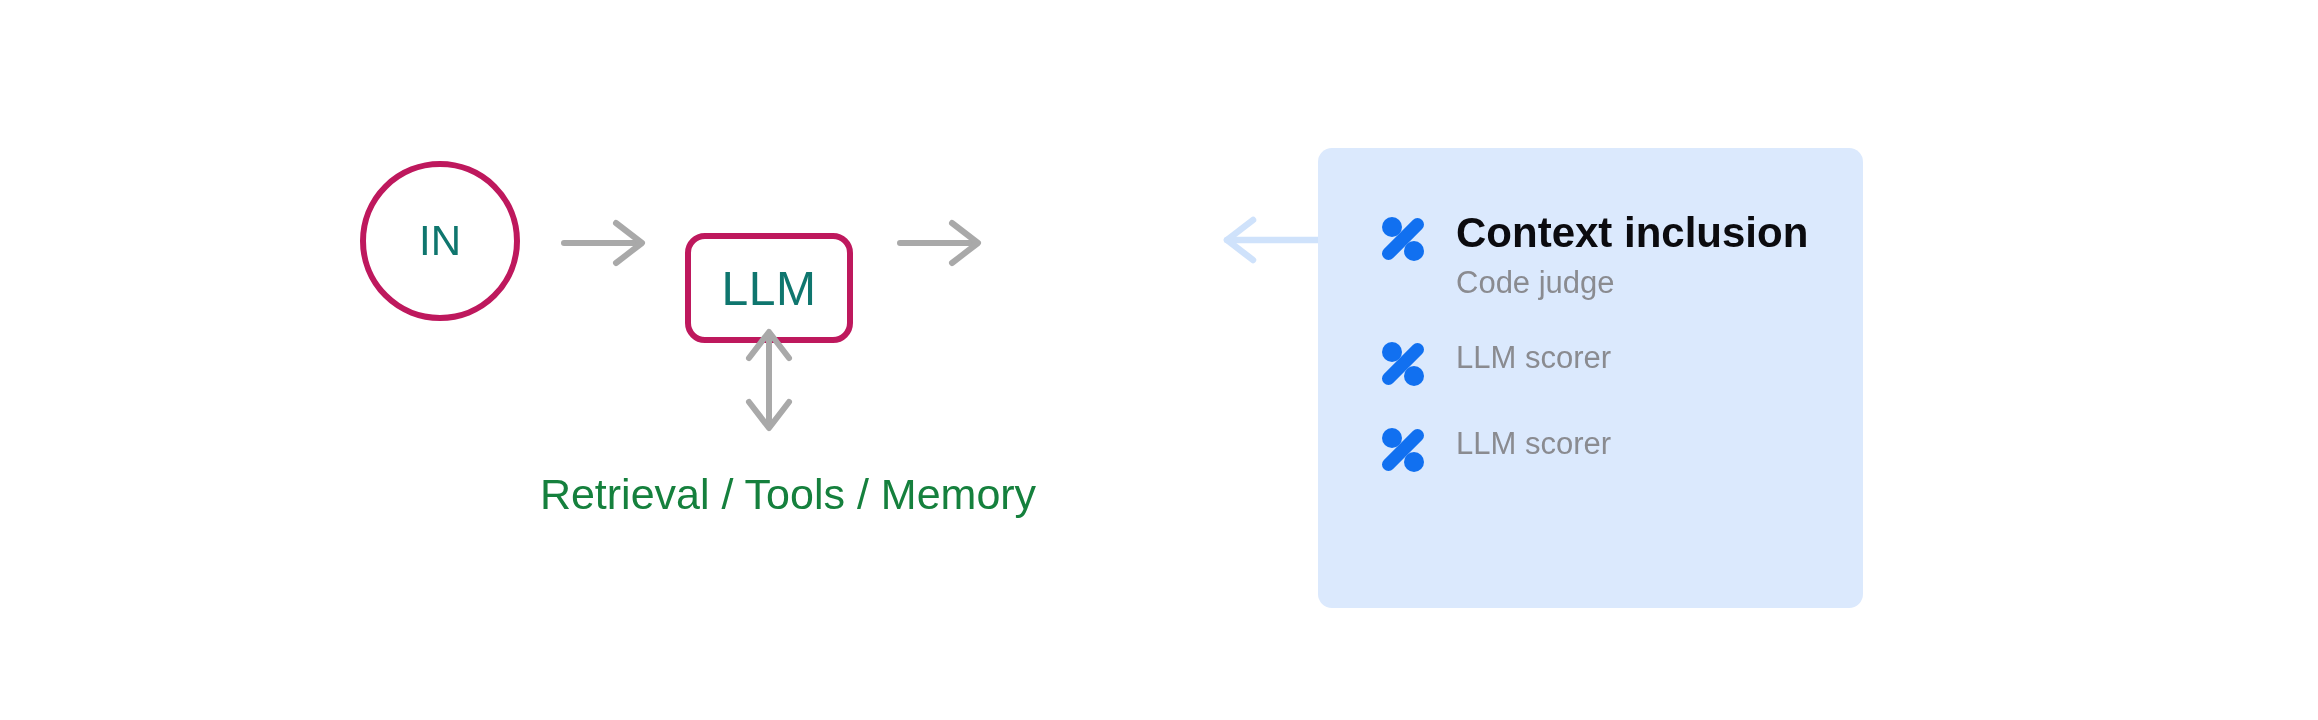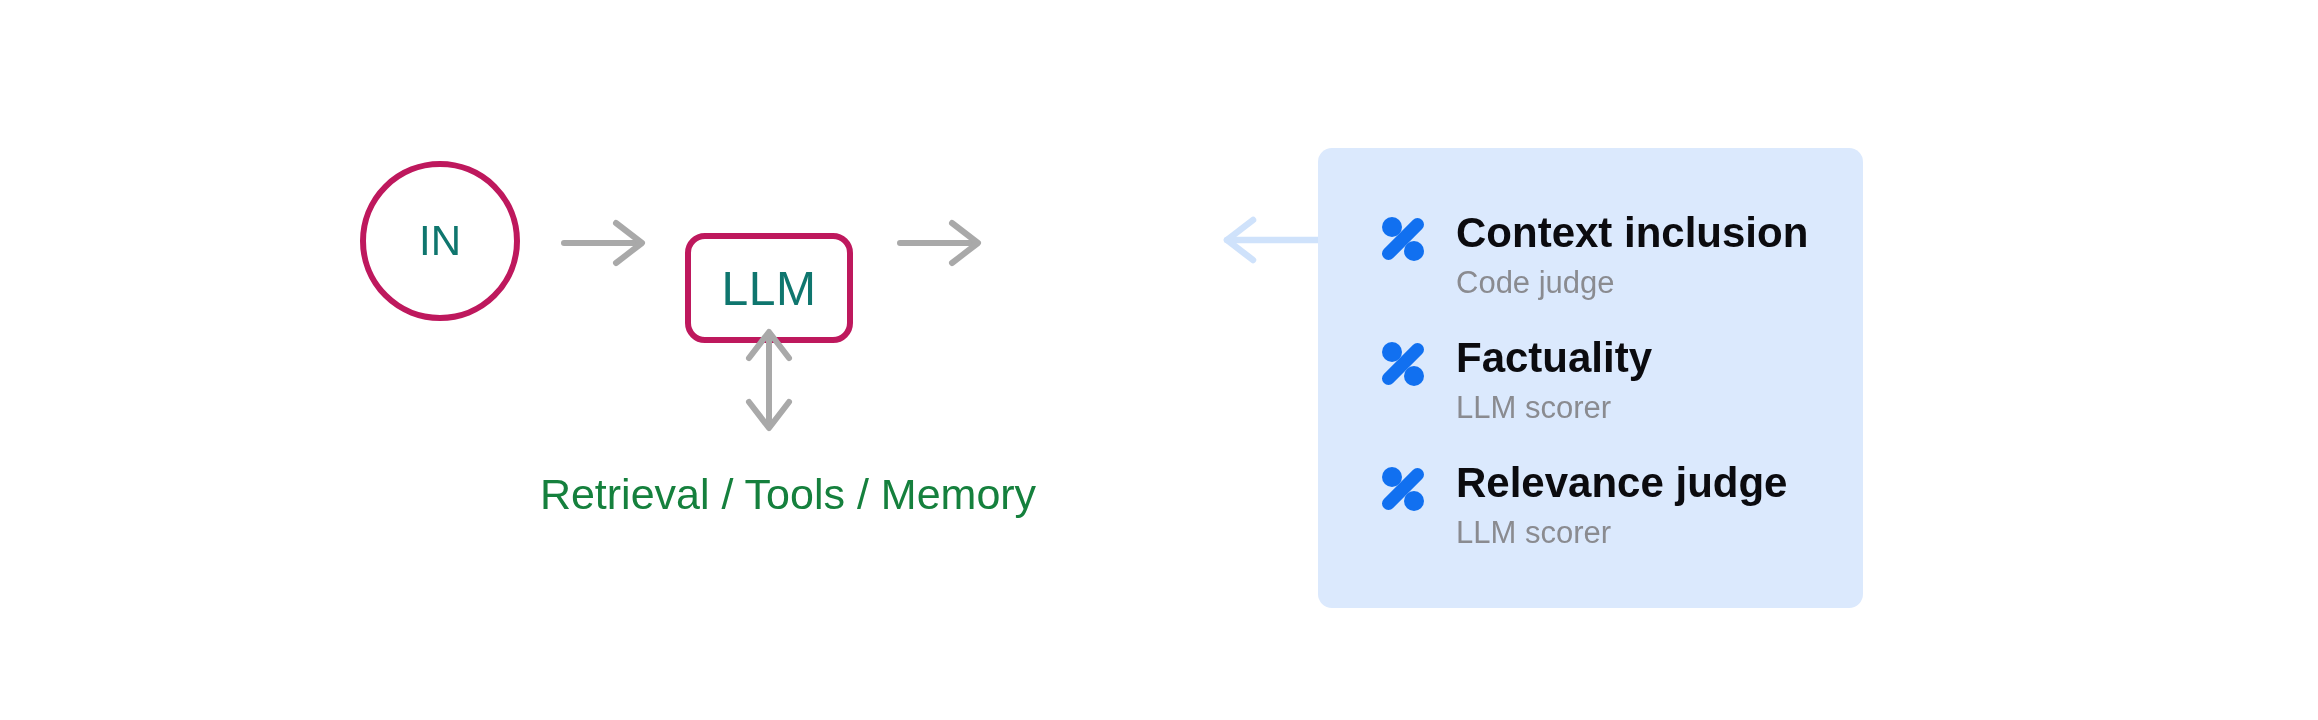--- a/index.html
+++ b/index.html
@@ -97,33 +97,31 @@
 
     <div class="scorer-row">
       <svg class="scorer-icon" width="46" height="46" viewBox="0 0 46 46">
         <g fill="#1170F0">
           <circle cx="12" cy="11" r="10"></circle>
           <circle cx="34" cy="35" r="10"></circle>
         </g>
         <path d="M8.5 37.5 L37.5 8.5" fill="none" stroke-width="13" stroke-linecap="round" stroke="#1170F0"></path>
       </svg>
       <div>
-        <div class="scorer-title">Factuality</div>
         <div class="scorer-subtitle">LLM scorer</div>
       </div>
     </div>
 
     <div class="scorer-row">
       <svg class="scorer-icon" width="46" height="46" viewBox="0 0 46 46">
         <g fill="#1170F0">
           <circle cx="12" cy="11" r="10"></circle>
           <circle cx="34" cy="35" r="10"></circle>
         </g>
         <path d="M8.5 37.5 L37.5 8.5" fill="none" stroke-width="13" stroke-linecap="round" stroke="#1170F0"></path>
       </svg>
       <div>
-        <div class="scorer-title">Relevance judge</div>
         <div class="scorer-subtitle">LLM scorer</div>
       </div>
     </div>
 
   </div>
 </div>
 
 </body></html>

